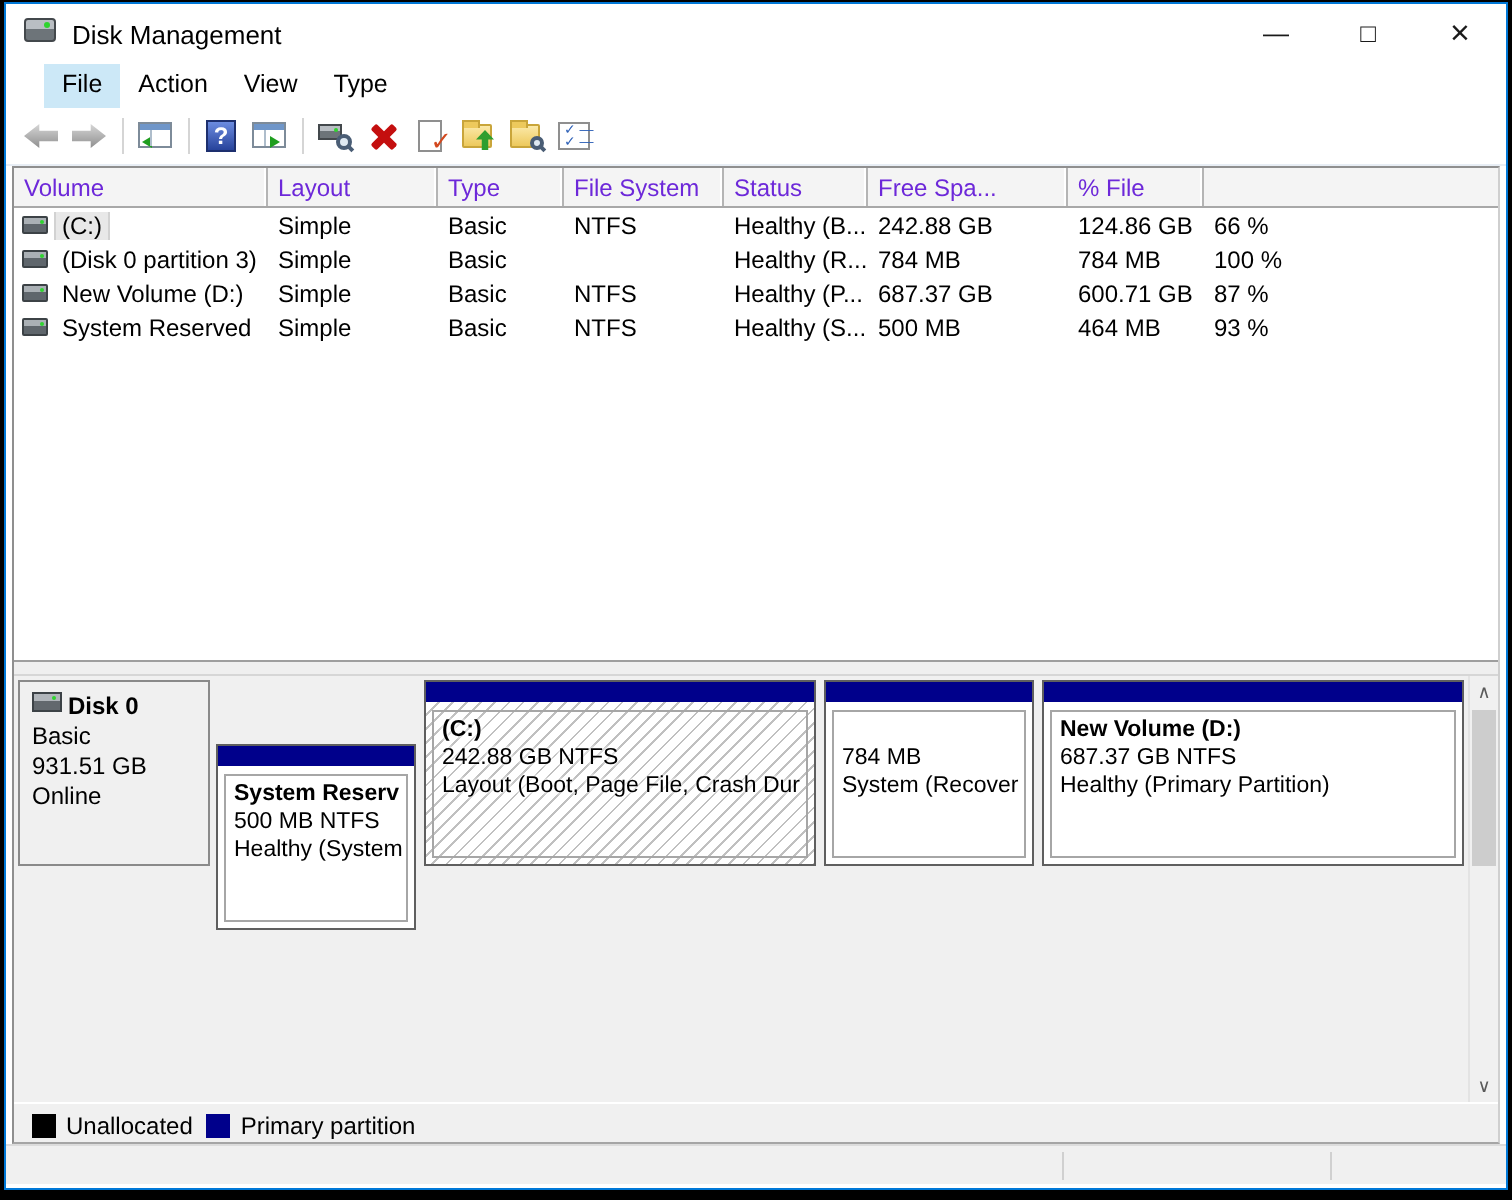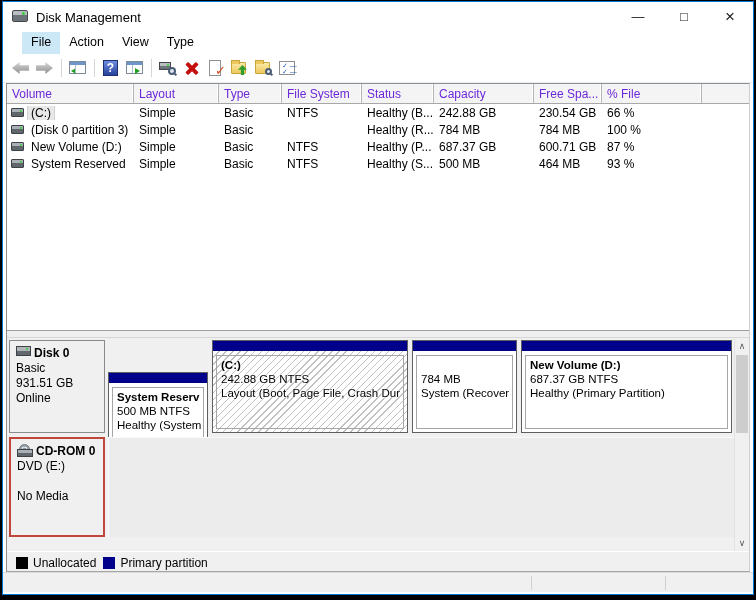--- a/index.html
+++ b/index.html
@@ -201,37 +201,36 @@
     </div>
 
   <div class="main">
 
     <div class="lheader" id="lheader">
         <div class="hcell">Volume</div>
         <div class="hcell">Layout</div>
         <div class="hcell">Type</div>
         <div class="hcell">File System</div>
         <div class="hcell">Status</div>
-        <div class="hcell">Capacity</div>
         <div class="hcell">Free Spa...</div>
         <div class="hcell">% File</div>
         <div class="hcell"></div>
       </div>
     <div class="lbody" id="lbody">
         <div class="lrow">
           <div class="lcell vol">
             <span class="rowicon"></span>
             <span class="vlabel sel">(C:)</span>
           </div>
           <div class="lcell">Simple</div>
           <div class="lcell">Basic</div>
           <div class="lcell">NTFS</div>
           <div class="lcell">Healthy (B...</div>
           <div class="lcell">242.88 GB</div>
-          <div class="lcell">230.54 GB</div>
+          <div class="lcell">124.86 GB</div>
           <div class="lcell">66 %</div>
           <div class="lcell"></div>
         </div>
         <div class="lrow">
           <div class="lcell vol">
             <span class="rowicon"></span>
             <span class="vlabel">(Disk 0 partition 3)</span>
           </div>
           <div class="lcell">Simple</div>
           <div class="lcell">Basic</div>
@@ -323,32 +322,20 @@
                 <div class="pinner">
                   <div class="pname">New Volume  (D:)</div>
                   <div>687.37 GB NTFS</div>
                   <div>Healthy (Primary Partition)</div>
                 </div>
               </div>
             </div>
           </div>
       </div>
 
-      <div class="diskrow" style="top:99px; height:102px;">
-        <div class="cdarea" style="left:101px; right:0; top:0; height:100px;"></div>
-        <div class="dlabel cdsel" style="top:0; height:100px;">
-          <div class="dname">
-              <span class="cdicon"></span>
-              <span>CD-ROM 0</span>
-            </div>
-          <div>DVD (E:)</div>
-          <div>&nbsp;</div>
-          <div>No Media</div>
-        </div>
-      </div>
 
       <div class="vscroll">
         <div class="sarrow up">∧</div>
         <div class="sthumb"></div>
         <div class="sarrow down">∨</div>
       </div>
     </div>
 
     <div class="legend" id="legend">
         <div class="legitem">

